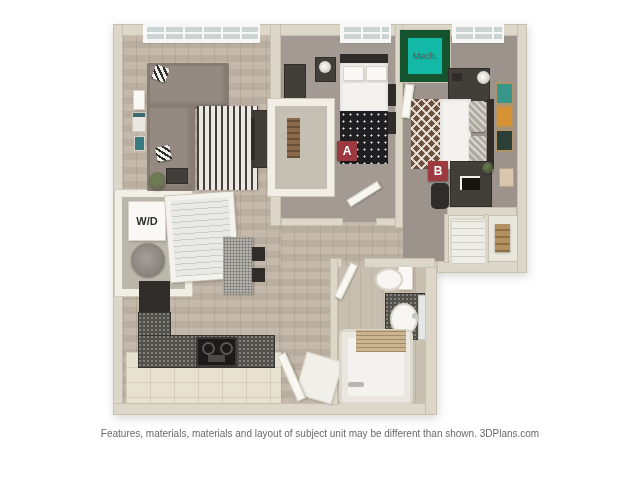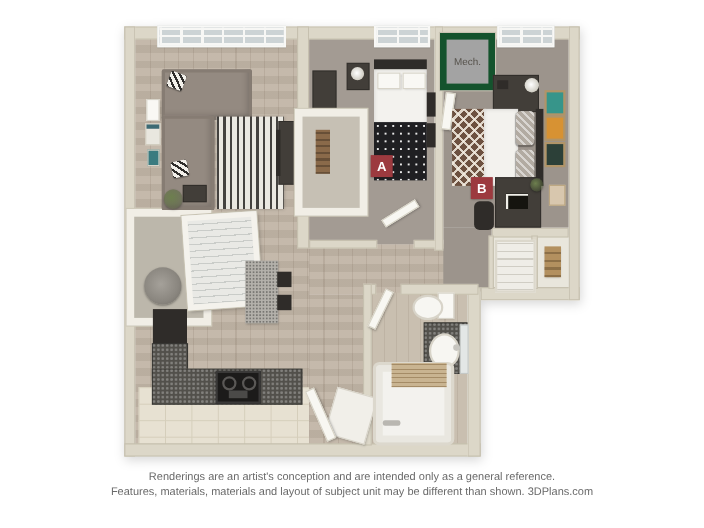--- a/index.html
+++ b/index.html
@@ -100,20 +100,23 @@
     <div class="wall" style="left:483px;top:214px;width:6px;height:49px"></div>
     <div class="wall" style="left:330px;top:258px;width:12px;height:10px"></div>
     <div class="wall" style="left:364px;top:258px;width:71px;height:10px"></div>
     <div class="wall" style="left:330px;top:258px;width:8px;height:147px"></div>
 
     <div class="window" style="left:143px;top:23px;width:113px;height:16px"></div>
     <div class="window" style="left:340px;top:23px;width:47px;height:16px"></div>
     <div class="window" style="left:452px;top:23px;width:48px;height:16px"></div>
 
     <div class="closet-box" style="left:115px;top:190px;width:63px;height:92px;background:#bcb7ab"></div>
+    <div class="white-box" style="left:128px;top:201px;width:36px;height:38px">
+      <div class="lbl-wd">W/D</div>
+    </div>
     <div class="abs" style="left:131px;top:243px;width:34px;height:34px;border-radius:50%;
          background:radial-gradient(circle at 45% 45%,#a5a19a,#8a867f 60%,#6f6b64);box-shadow:0 1px 2px rgba(0,0,0,.35)"></div>
     <div class="glasspanel" style="left:168px;top:194px;width:58px;height:76px;transform:rotate(-4deg)"></div>
 
     <div class="sofa" style="left:147px;top:63px;width:82px;height:46px"></div>
     <div class="sofa" style="left:147px;top:105px;width:48px;height:86px"></div>
     <div class="pillow" style="left:153px;top:66px;width:15px;height:15px;transform:rotate(20deg)"></div>
     <div class="pillow" style="left:156px;top:146px;width:15px;height:15px;transform:rotate(-12deg)"></div>
     <div class="dark" style="left:166px;top:168px;width:22px;height:16px"></div>
     <div class="plant" style="left:149px;top:172px;width:17px;height:18px"></div>
@@ -148,21 +151,21 @@
     <div class="lamp" style="left:319px;top:61px;width:12px;height:12px"></div>
     <div class="dark" style="left:284px;top:64px;width:22px;height:42px"></div>
     <div class="darker" style="left:388px;top:84px;width:8px;height:22px"></div>
     <div class="darker" style="left:388px;top:112px;width:8px;height:22px"></div>
     <div class="closet-box" style="left:268px;top:99px;width:52px;height:83px;background:#c6c0b4">
       <div class="abs" style="left:12px;top:12px;width:13px;height:40px;background:#8a6a4a;background-image:repeating-linear-gradient(0deg,rgba(0,0,0,.25) 0 2px,transparent 2px 6px)"></div>
     </div>
     <div class="door" style="left:346px;top:190px;width:34px;height:6px;transform:rotate(-32deg)"></div>
     <div class="badge" style="left:337px;top:141px">A</div>
 
-    <div class="abs" style="left:400px;top:30px;width:50px;height:52px;border:6px solid #14532d;box-shadow:0 0 0 1px #c9c4b4;background:#a3a3a3;box-sizing:border-box">
+    <div class="abs" style="left:400px;top:30px;width:50px;height:52px;border:8px solid #14532d;box-shadow:0 0 0 1px #c9c4b4;background:#14b8a6;box-sizing:border-box">
       <div class="lbl-mech">Mech.</div>
     </div>
 
     <div class="door" style="left:403px;top:84px;width:7px;height:32px;transform:rotate(8deg)"></div>
     <div class="dark" style="left:448px;top:68px;width:42px;height:34px"></div>
     <div class="lamp" style="left:477px;top:71px;width:13px;height:13px"></div>
     <div class="darker" style="left:452px;top:73px;width:10px;height:8px"></div>
     <div class="diamond-blanket" style="left:411px;top:99px;width:31px;height:70px"></div>
     <div class="duvet" style="left:440px;top:99px;width:31px;height:70px"></div>
     <div class="abs" style="left:469px;top:101px;width:17px;height:31px;border-radius:4px;background:#b2aba2;background-image:repeating-linear-gradient(45deg,rgba(255,255,255,.5) 0 2px,transparent 2px 5px);box-shadow:0 1px 1px rgba(0,0,0,.3)"></div>
@@ -187,16 +190,15 @@
     <div class="abs" style="left:412px;top:313px;width:6px;height:6px;border-radius:50%;background:#c7c5bf"></div>
     <div class="abs" style="left:418px;top:295px;width:6px;height:43px;background:#e3e7e6;border:1px solid #c4c8c6"></div>
     <div class="abs" style="left:339px;top:329px;width:68px;height:70px;background:#f3f2ee;border:3px solid #dcd8cd;border-radius:6px;box-shadow:inset 0 0 0 6px #e9e7e0"></div>
     <div class="slat" style="left:356px;top:330px;width:50px;height:22px"></div>
     <div class="abs" style="left:348px;top:382px;width:16px;height:5px;background:#b9b7b1;border-radius:2px"></div>
     <div class="door" style="left:342px;top:262px;width:6px;height:36px;transform:rotate(26deg)"></div>
 
   </div>
 
   <div class="footer">
-    <div>Renderings are an artist's conception and are intended only as a general reference.</div>
     <div>Features, materials, materials and layout of subject unit may be different than shown. 3DPlans.com</div>
   </div>
 </div>
 
 </body></html>

